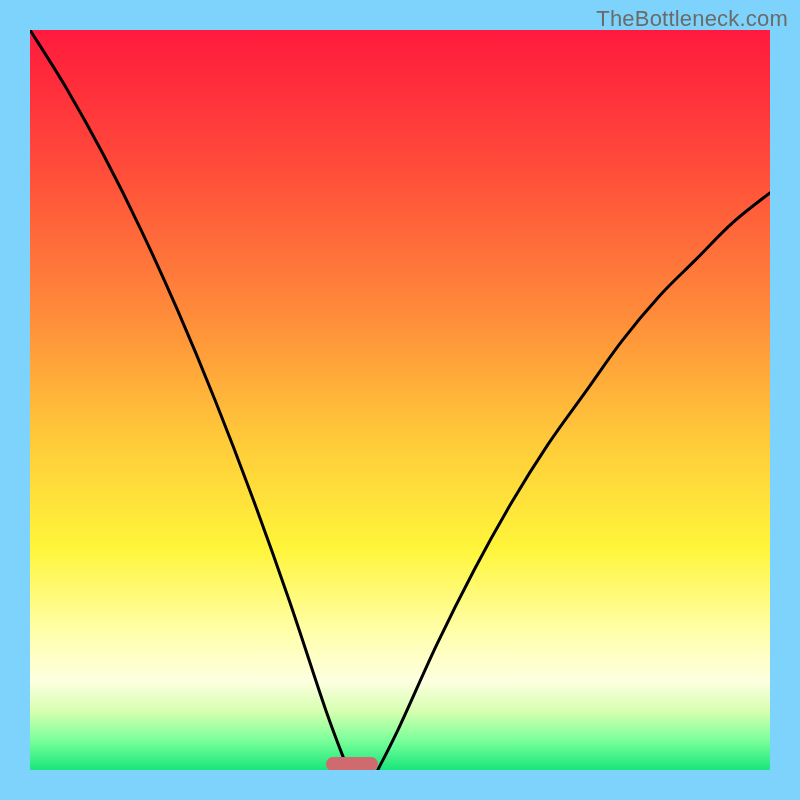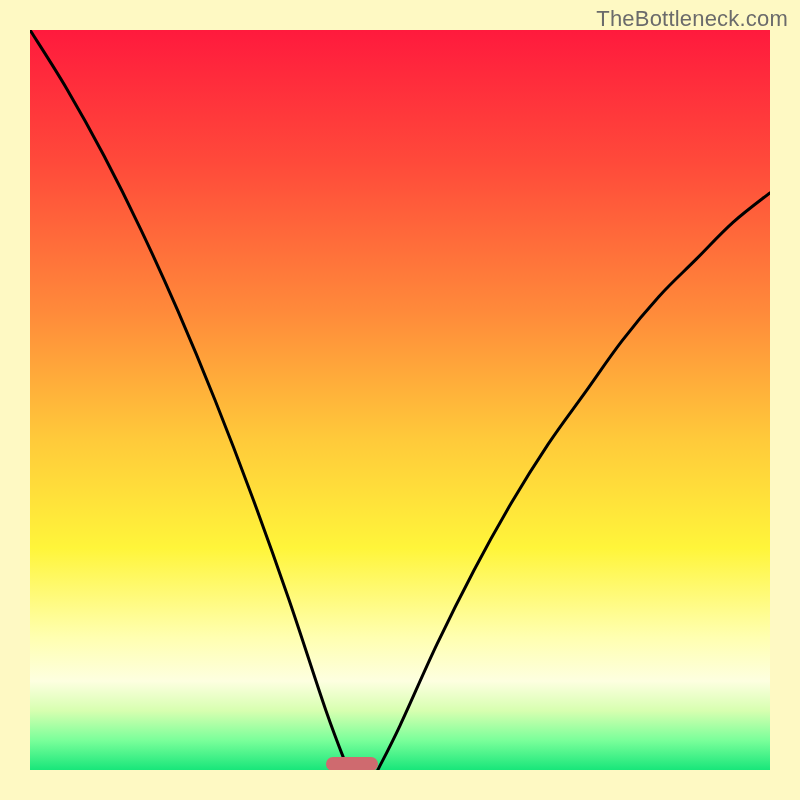--- a/index.html
+++ b/index.html
@@ -10,21 +10,21 @@
     background: #000;
     overflow: hidden;
     font-family: Arial, Helvetica, sans-serif;
   }
   .frame {
     position: absolute;
     left: 0;
     top: 0;
     width: 800px;
     height: 800px;
-    background: #fef9c3;
+    background: #7dd3fc;
   }
   .plot-area {
     position: absolute;
     left: 30px;
     top: 30px;
     width: 740px;
     height: 740px;
     overflow: hidden;
   }
   .gradient {

